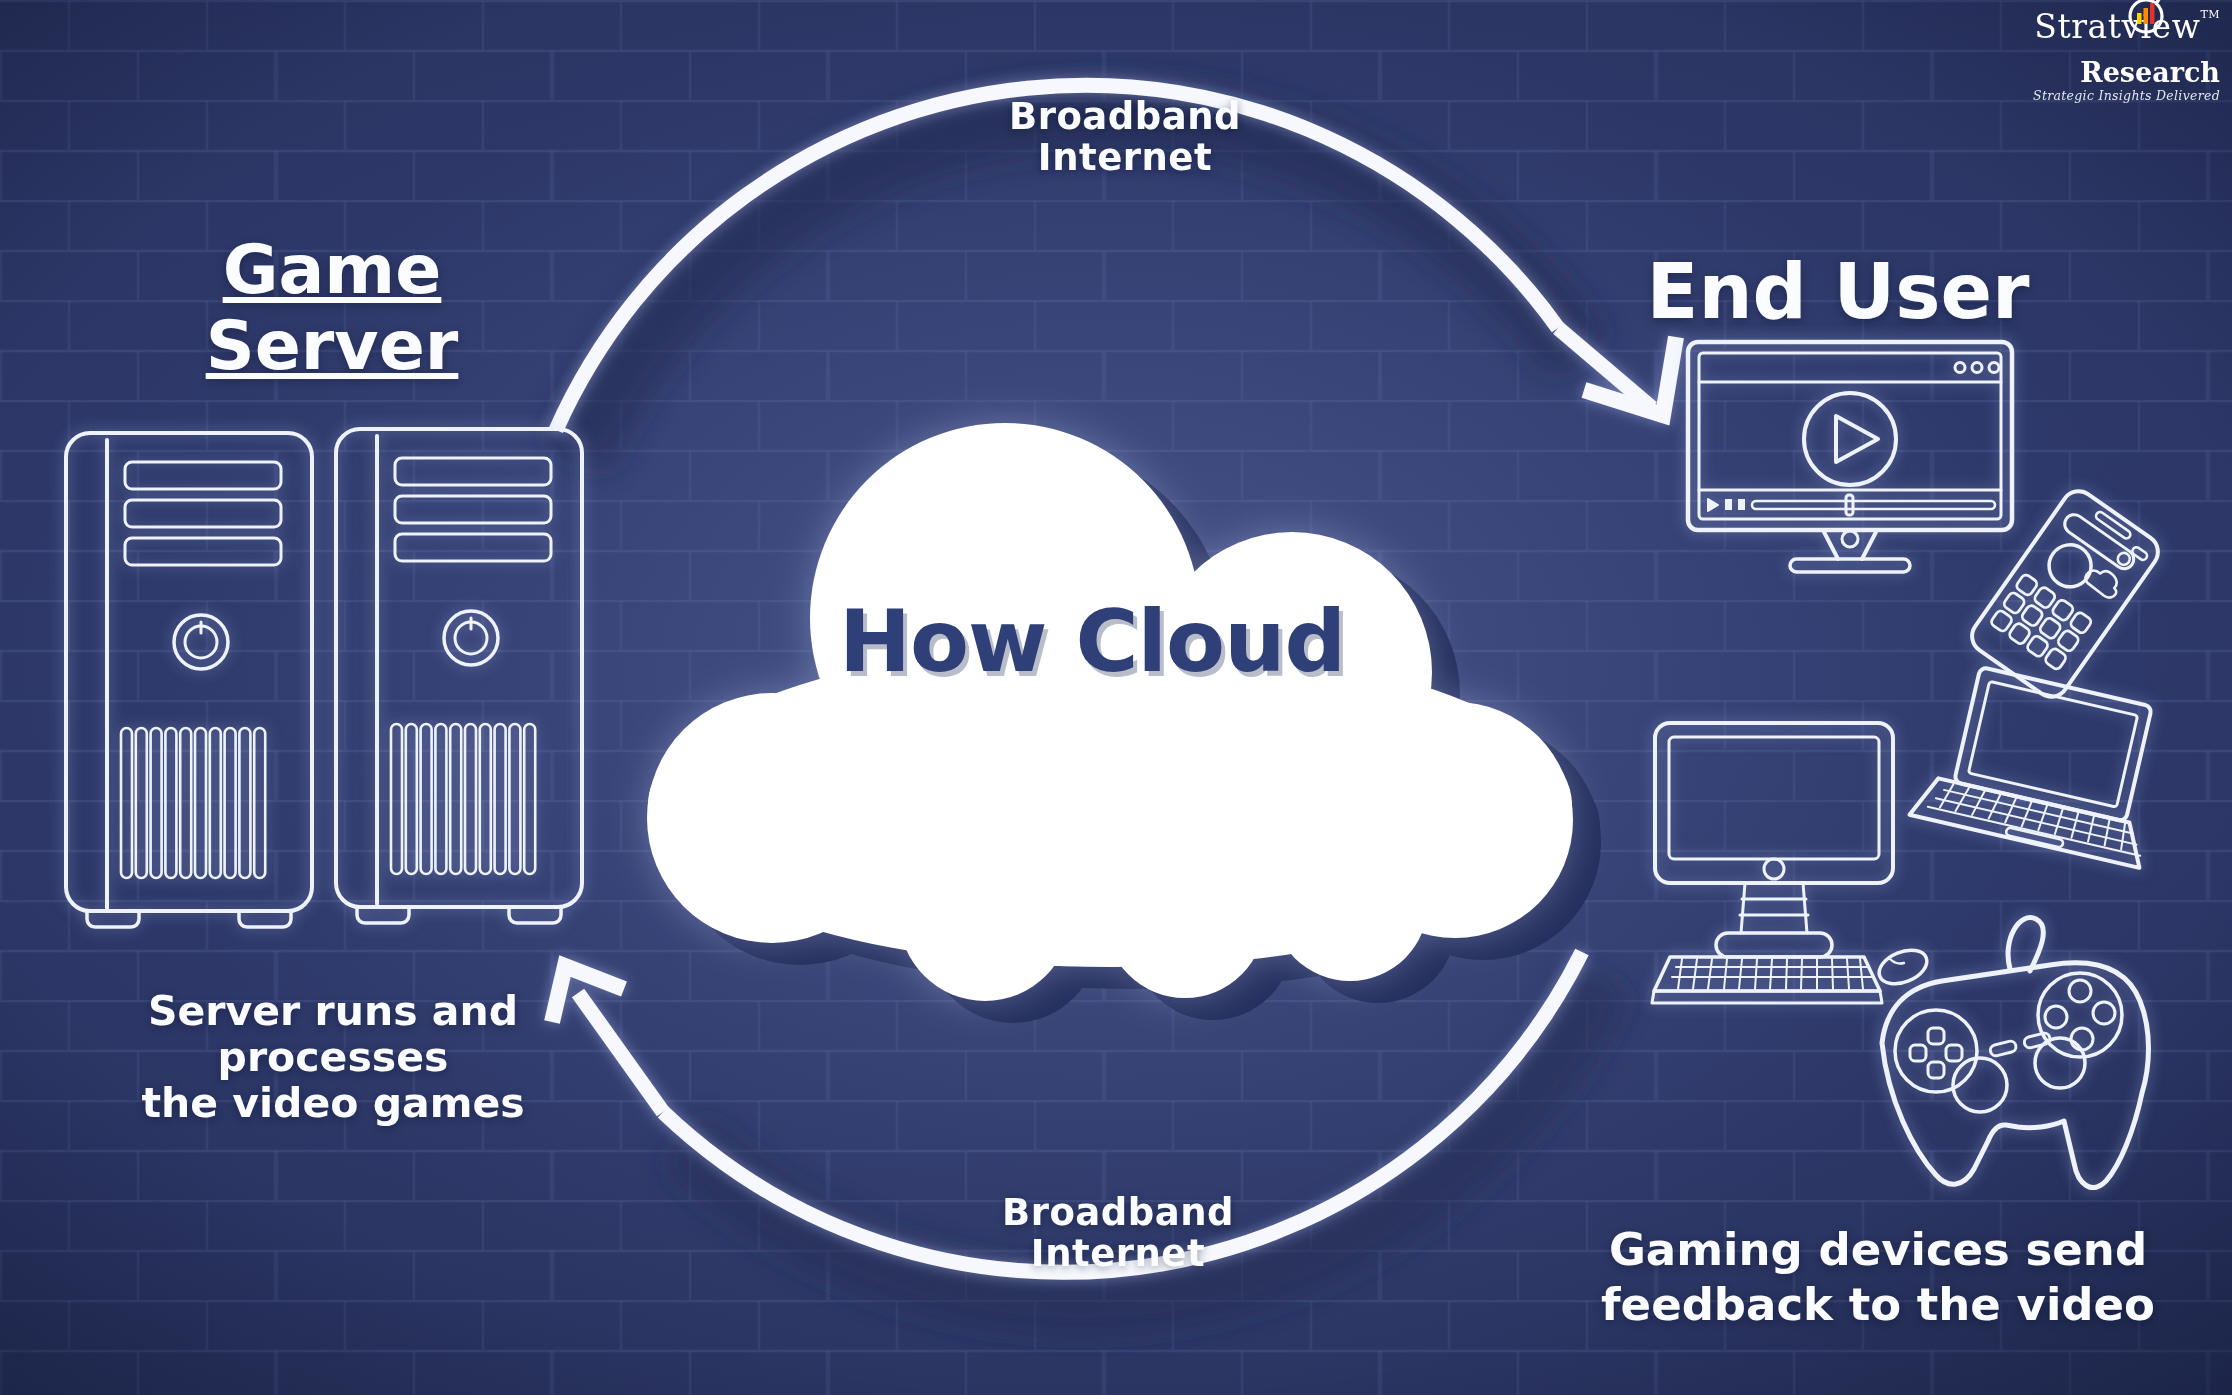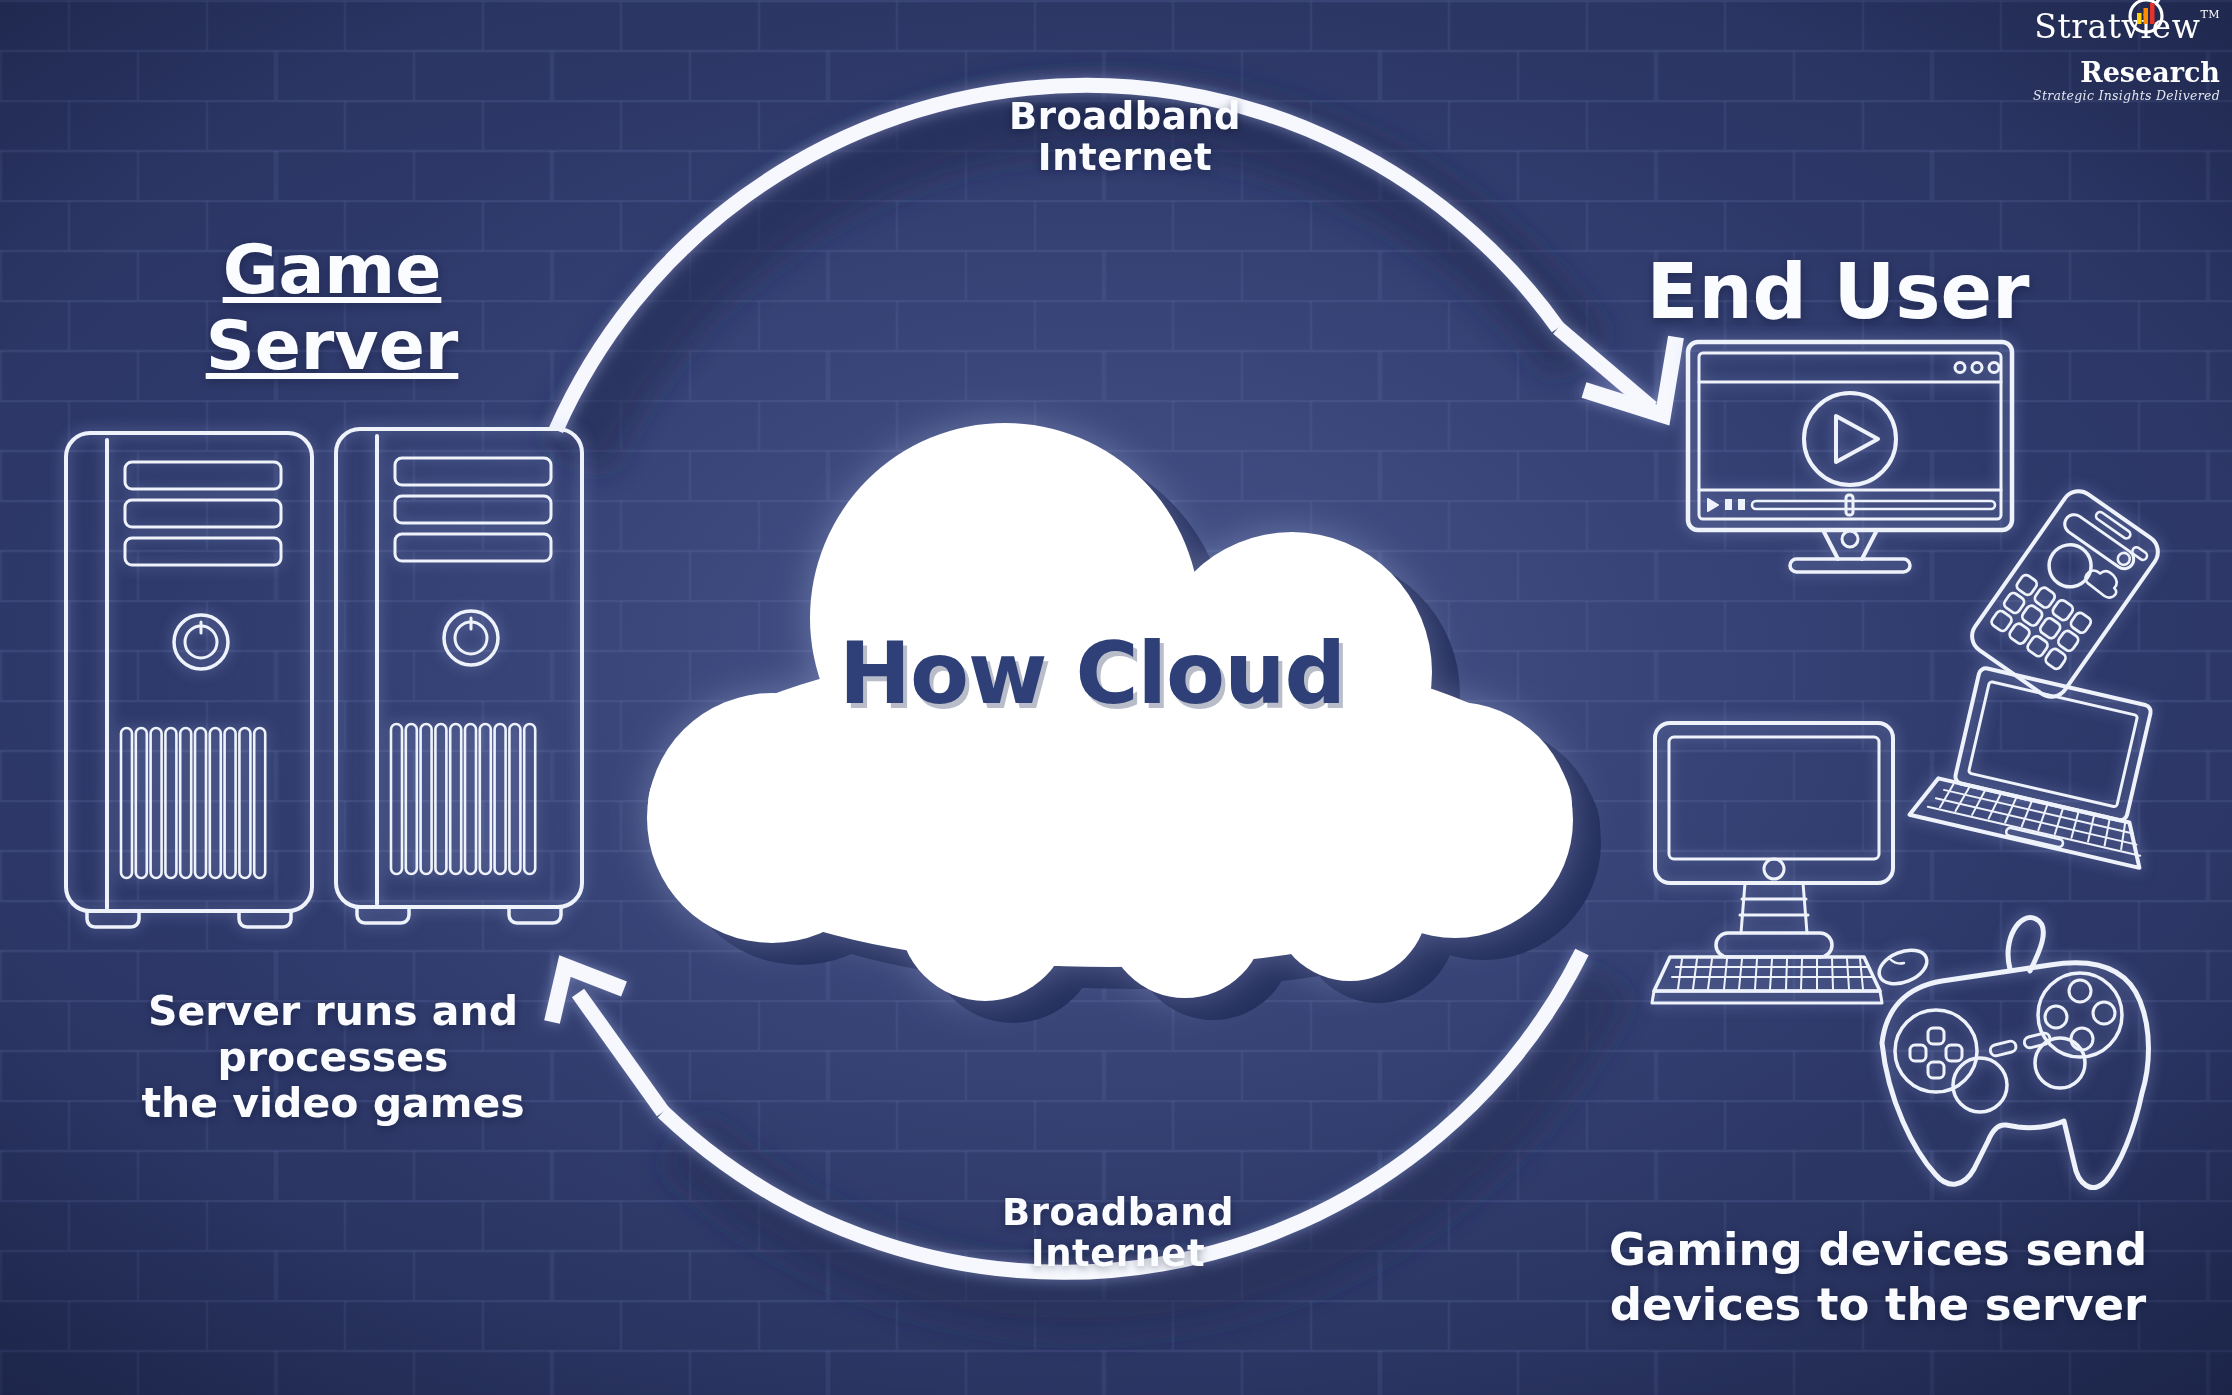--- a/index.html
+++ b/index.html
@@ -251,38 +251,38 @@
 
   <div class="txt side-title" style="left:332px;top:232px;text-decoration:underline;">
     <span class="ln">Game</span>
     <span class="ln">Server</span>
   </div>
 
   <div class="txt side-title end-user-title" style="left:1838px;top:220px;margin-top:32px;">
     <span class="ln">End User</span>
   </div>
 
-  <div class="txt cloud-title" style="left:1092px;top:614px;">
+  <div class="txt cloud-title" style="left:1092px;top:582px;">
     <span class="ln">How Cloud</span>
   </div>
 
   <div class="txt caption" style="left:333px;top:988px;">
     <span class="ln">Server runs and</span>
     <span class="ln">processes</span>
     <span class="ln">the video games</span>
   </div>
 
   <div class="txt broadband" style="left:1118px;top:1192px;">
     <span class="ln">Broadband</span>
     <span class="ln">Internet</span>
   </div>
 
   <div class="txt caption caption-right" style="left:1878px;top:1222px;">
     <span class="ln">Gaming devices send</span>
-    <span class="ln">devices to the server</span>
+    <span class="ln">feedback to the video</span>
   </div>
 
   <div class="logo">
     <div class="brandline">
       <svg class="lens" width="52" height="60" viewBox="0 0 52 60">
         <circle cx="24" cy="40" r="16" fill="none" stroke="#ffffff" stroke-width="3.2"></circle>
         <rect x="15" y="37" width="4.5" height="11" fill="#ffd200"></rect>
         <rect x="21.5" y="32" width="4.5" height="16" fill="#ff8a00"></rect>
         <rect x="28" y="27" width="4.5" height="21" fill="#e63228"></rect>
         <path d="M34 28 L46 8" stroke="#ffffff" stroke-width="3.4" fill="none"></path>

